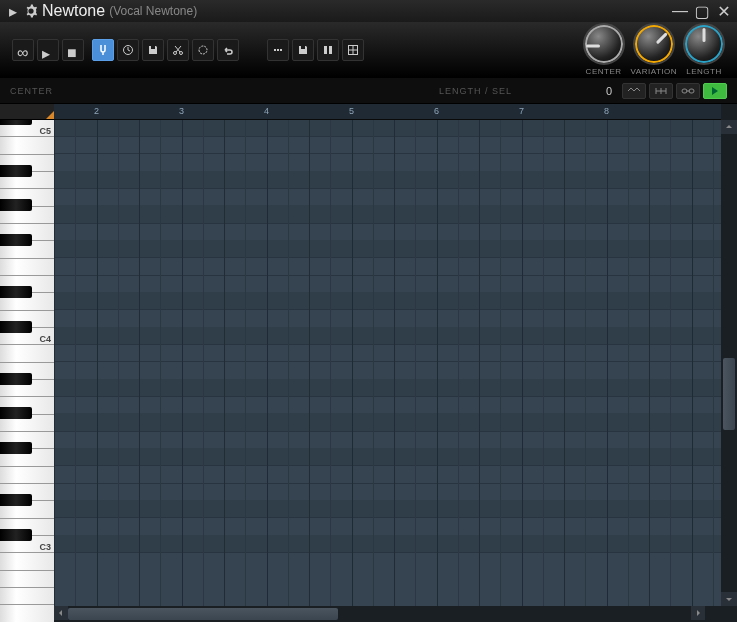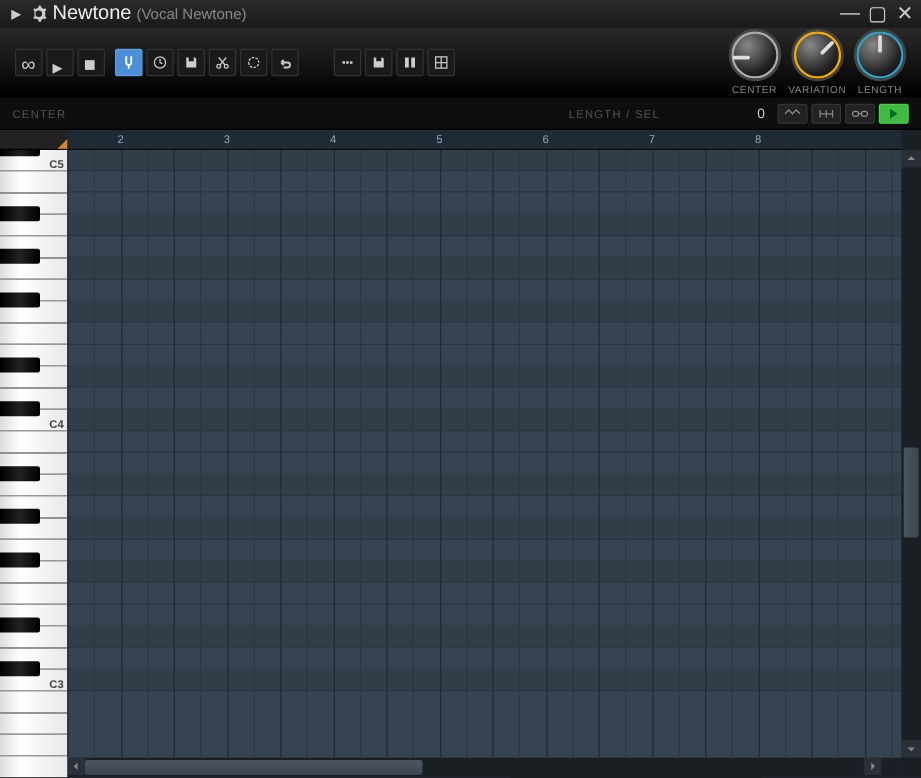--- a/index.html
+++ b/index.html
@@ -35,21 +35,21 @@
 .knob::after { content: ''; position: absolute; width: 3px; height: 14px; background: #ddd; left: 50%; top: 3px; transform-origin: 50% 18px; transform: translateX(-50%) rotate(var(--rot,0deg)); border-radius: 2px; }
 .knob.center { box-shadow: 0 0 0 2px #aaa inset; }
 .knob.variation { box-shadow: 0 0 0 2px #f4a800 inset; }
 .knob.trans { box-shadow: 0 0 0 2px #2aa3c8 inset; }
 .knob-label { font-size: 8px; color: #888; letter-spacing: 0.5px; }
 
 
 .inforow { height: 26px; background: #0e0e0e; display: flex; align-items: center; padding: 0 10px; font-size: 9px; color: #555; border-bottom: 1px solid #000; }
 .inforow .label { letter-spacing: 1px; }
 .inforow .spacer { flex: 1; }
-.inforow .len-label { color: #555; letter-spacing: 1px; margin-right: 24px; padding-left: 40px; }
+.inforow .len-label { color: #555; letter-spacing: 1px; margin-right: 40px; padding-left: 40px; }
 .mode-btns { display: flex; gap: 3px; }
 .mode-btn { width: 24px; height: 16px; background: #222; border: 1px solid #333; border-radius: 2px; cursor: pointer; display: flex; align-items: center; justify-content: center; }
 .mode-btn.green { background: #3fbb3f; border-color: #4fcb4f; }
 
 
 .workspace { flex: 1; display: flex; background: #2b3946; position: relative; }
 
 
 .piano { width: 54px; background: #1a1a1a; display: flex; flex-direction: column; position: relative; }
 .piano-corner { height: 16px; background: #222; border-bottom: 1px solid #000; position: relative; }

